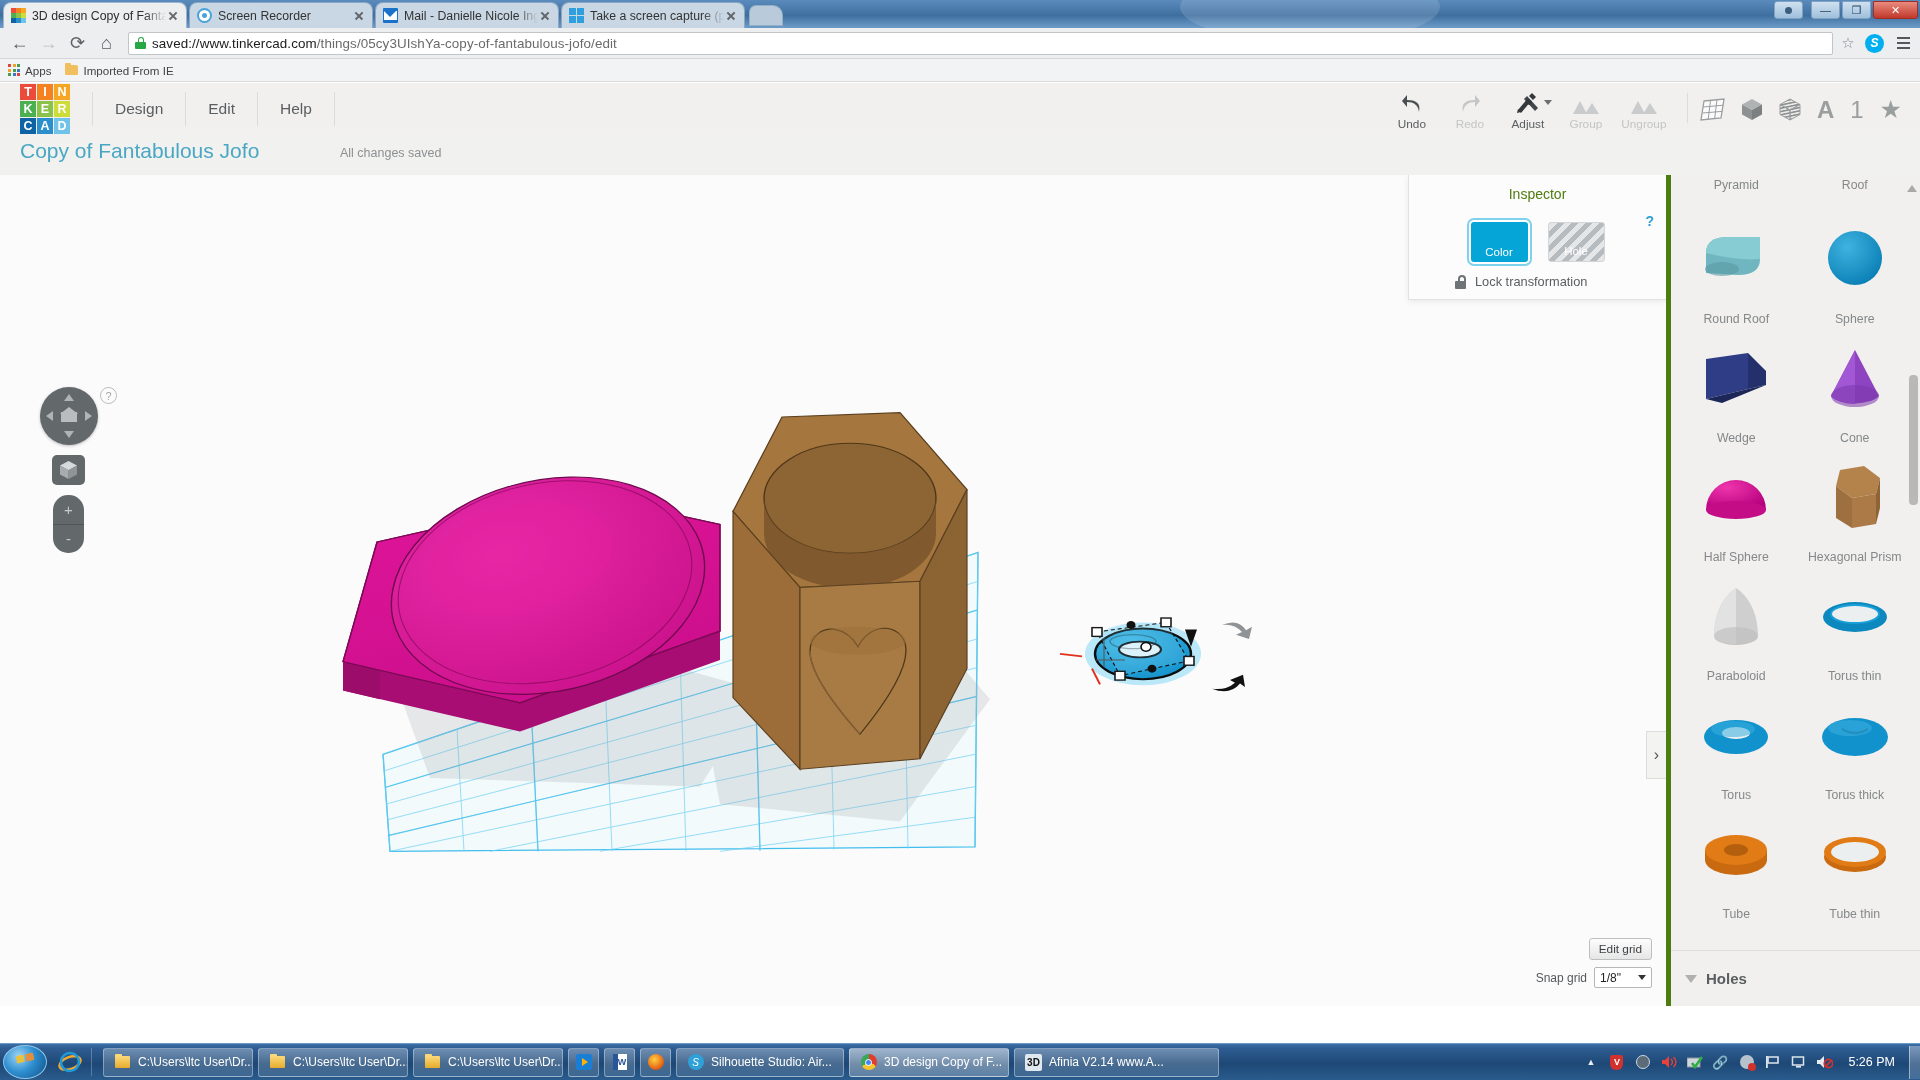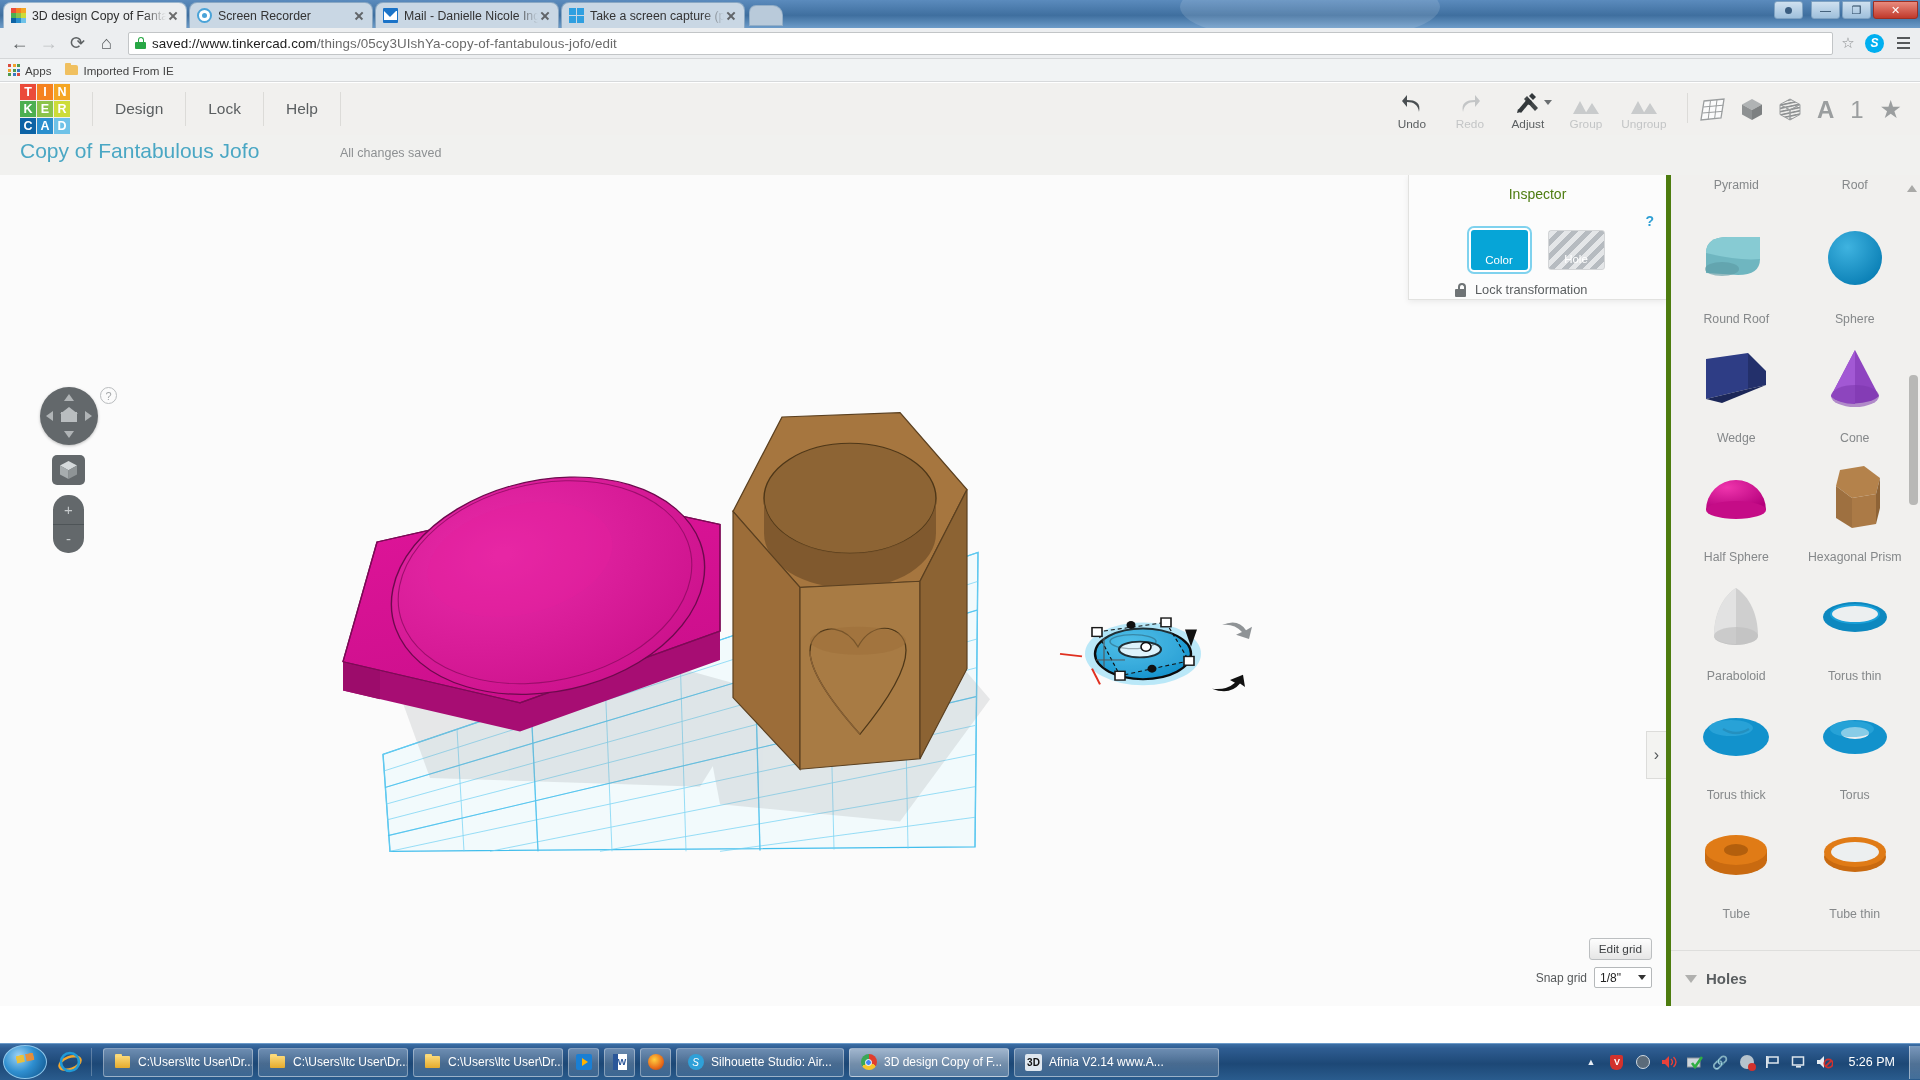--- a/index.html
+++ b/index.html
@@ -215,21 +215,21 @@
     display:flex;align-items:center;justify-content:center;
   }
 
   
   #inspector{
     position:absolute;right:0;top:0;width:258px;height:125px;background:#fcfcfc;
     border:1px solid #e2e2e0;border-top:none;border-right:none;
     box-shadow:0 2px 6px rgba(0,0,0,.07);
   }
   #inspector-title{text-align:center;font-size:14px;color:#4d7c0f;padding-top:11px;}
-  #swatch-row{display:flex;justify-content:center;gap:20px;margin-top:28px;}
+  #swatch-row{display:flex;justify-content:center;gap:20px;margin-top:20px;}
   .swatch{width:57px;height:40px;border-radius:3px;position:relative;
     display:flex;align-items:flex-end;justify-content:center;padding-bottom:4px;font-size:11.5px;}
   .swatch.color{background:#06a5d7;color:#fff;box-shadow:0 0 0 2px #fff,0 0 0 4px #7fd2ee;}
   .swatch.hole{
     background: repeating-linear-gradient(-45deg,#e4e6e8 0 5px,#b6bbc0 5px 10px);
     color:#fff;border:1px solid #d3d5d7;
   }
   #inspector-q{position:absolute;right:12px;top:38px;color:#2e9fd4;font-size:14px;font-weight:bold;}
   #lock-row{display:flex;align-items:center;gap:8px;margin:12px 0 0 45px;font-size:12.8px;color:#5a5e60;}
   #pad{width:13px;height:14px;position:relative;}
@@ -452,21 +452,21 @@
           <span style="background:#4caf50">K</span>
           <span style="background:#8bc34a">E</span>
           <span style="background:#cddc39">R</span>
           <span style="background:#0d63a5">C</span>
           <span style="background:#2b8fce">A</span>
           <span style="background:#6fc2e8">D</span>
         </div>
 
         <div class="menu-group">
           <div class="menu-item">Design</div>
-          <div class="menu-item">Lock</div>
+          <div class="menu-item">Edit</div>
           <div class="menu-item">Help</div>
         </div>
 
         <div id="tool-group">
           <div class="tool">
             <span class="ti">
               <svg width="22" height="20" viewBox="0 0 22 20">
                   <path d="M6 6 L6 1 L1 7 L6 13 L6 8 C13 8 17 11 18 18 C20 9 15 6 6 6 Z" fill="#4a4f52"></path>
                 </svg>
             </span>
@@ -847,38 +847,38 @@
                   <ellipse cx="37" cy="23" rx="32" ry="15" fill="#0d88bf"></ellipse>
                   <ellipse cx="37" cy="20" rx="24" ry="9" fill="#eceff0"></ellipse>
                   <ellipse cx="37" cy="20" rx="24" ry="9" fill="none" stroke="#1aa0d8" stroke-width="2"></ellipse>
                 </svg>
               </span>
               <span class="nm">Torus thin</span>
             </div>
 
             <div class="shape-cell">
               <span class="art">
+                <svg width="74" height="48" viewBox="0 0 74 48">
+                  <ellipse cx="37" cy="25" rx="32" ry="17" fill="#1292cc"></ellipse>
+                  <ellipse cx="37" cy="21" rx="14" ry="6" fill="#eceff0"></ellipse>
+                  <ellipse cx="34" cy="17" rx="22" ry="8" fill="#37aee0" opacity="0.55"></ellipse>
+                </svg>
+              </span>
+              <span class="nm">Torus</span>
+            </div>
+
+            <div class="shape-cell">
+              <span class="art">
                 <svg width="74" height="50" viewBox="0 0 74 50">
                   <ellipse cx="37" cy="26" rx="33" ry="19" fill="#1292cc"></ellipse>
                   <path d="M24 18 q13 8 26 0" fill="none" stroke="#0b6e9c" stroke-width="2.5"></path>
                   <ellipse cx="32" cy="17" rx="22" ry="8" fill="#3eb2e2" opacity="0.5"></ellipse>
                 </svg>
               </span>
               <span class="nm">Torus thick</span>
-            </div>
-
-            <div class="shape-cell">
-              <span class="art">
-                <svg width="74" height="48" viewBox="0 0 74 48">
-                  <ellipse cx="37" cy="25" rx="32" ry="17" fill="#1292cc"></ellipse>
-                  <ellipse cx="37" cy="21" rx="14" ry="6" fill="#eceff0"></ellipse>
-                  <ellipse cx="34" cy="17" rx="22" ry="8" fill="#37aee0" opacity="0.55"></ellipse>
-                </svg>
-              </span>
-              <span class="nm">Torus</span>
             </div>
 
             <div class="shape-cell">
               <span class="art">
                 <svg width="74" height="50" viewBox="0 0 74 50">
                   <ellipse cx="37" cy="30" rx="31" ry="15" fill="#c96a10"></ellipse>
                   <rect x="6" y="20" width="62" height="11" fill="#c96a10"></rect>
                   <ellipse cx="37" cy="20" rx="31" ry="15" fill="#e07b16"></ellipse>
                   <ellipse cx="37" cy="20" rx="12" ry="6" fill="#b35f0d"></ellipse>
                 </svg>

